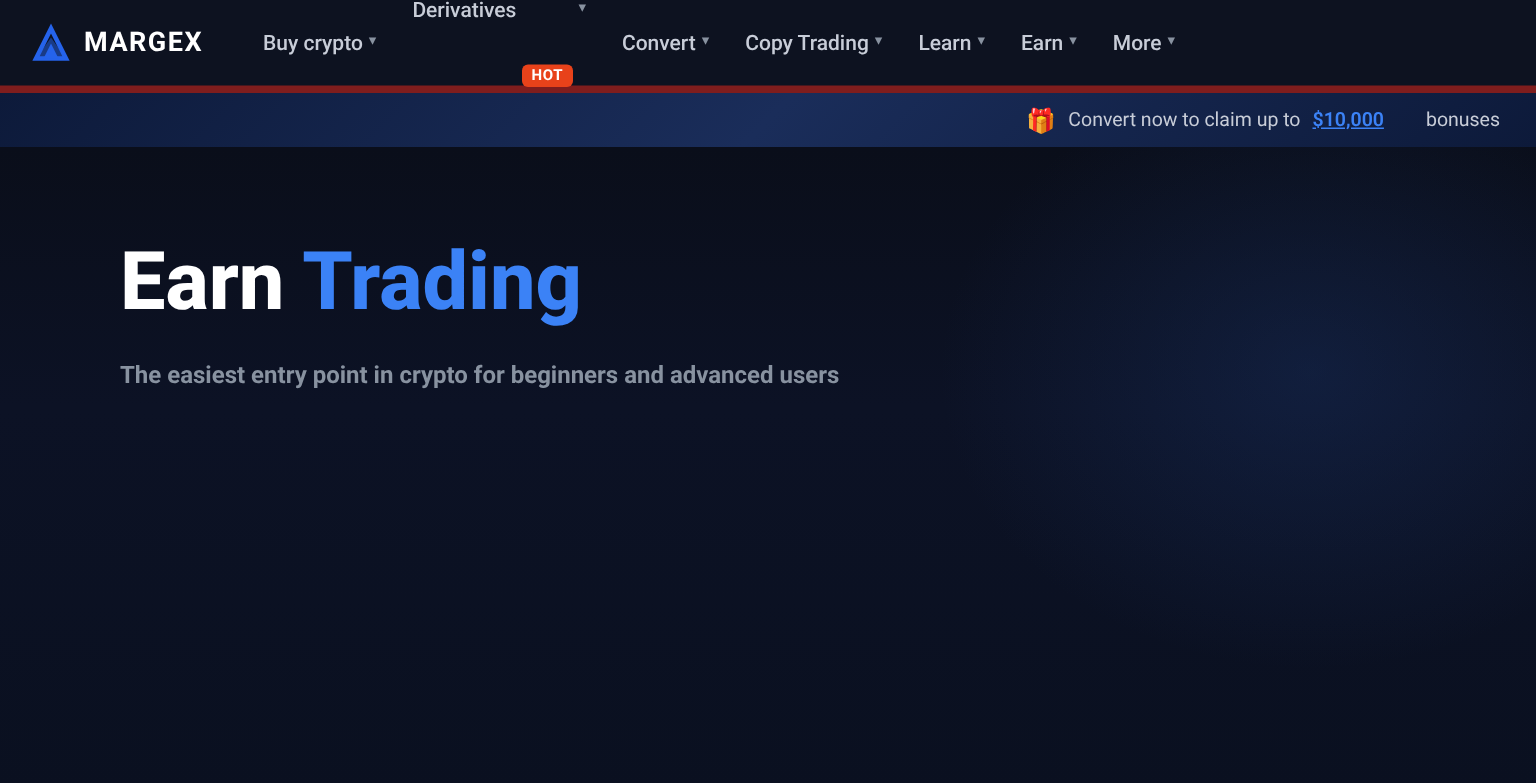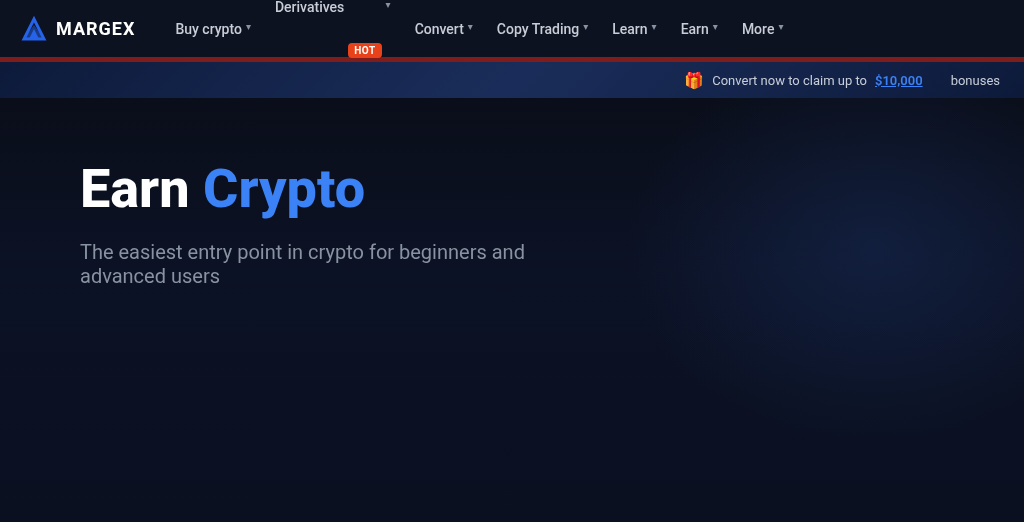--- a/index.html
+++ b/index.html
@@ -143,22 +143,22 @@
       color: #ffffff;
       margin-bottom: 20px;
     }
 
     .hero-title .highlight {
       color: #3b82f6;
     }
 
     .hero-subtitle {
       color: #8892a0;
-      font-size: 20px;
-      font-weight: 400;
+      font-size: 16px;
+      font-weight: 700;
       max-width: 500px;
     }
   </style>
 </head>
 <body>
 
 <nav class="navbar">
   <div class="logo-area">
     <svg class="logo-icon" viewBox="0 0 28 28" fill="none" xmlns="http://www.w3.org/2000/svg">
       <polygon points="4,24 14,4 24,24" fill="none" stroke="#2563eb" stroke-width="3"></polygon>
@@ -209,16 +209,16 @@
 
 <div class="banner">
   <span class="banner-icon">🎁</span>
   <span class="banner-text">Convert now to claim up to</span>
   <span class="banner-amount">$10,000</span>
   <span class="banner-bonus">bonuses</span>
 </div>
 
 <section class="hero">
   <h1 class="hero-title">
-    <span>Earn </span><span class="highlight">Crypto</span><br>
+    <span>Earn </span><span class="highlight">Trading</span><br>
   </h1>
   <p class="hero-subtitle">The easiest entry point in crypto for beginners and advanced users</p>
 </section>
 
 </body></html>

